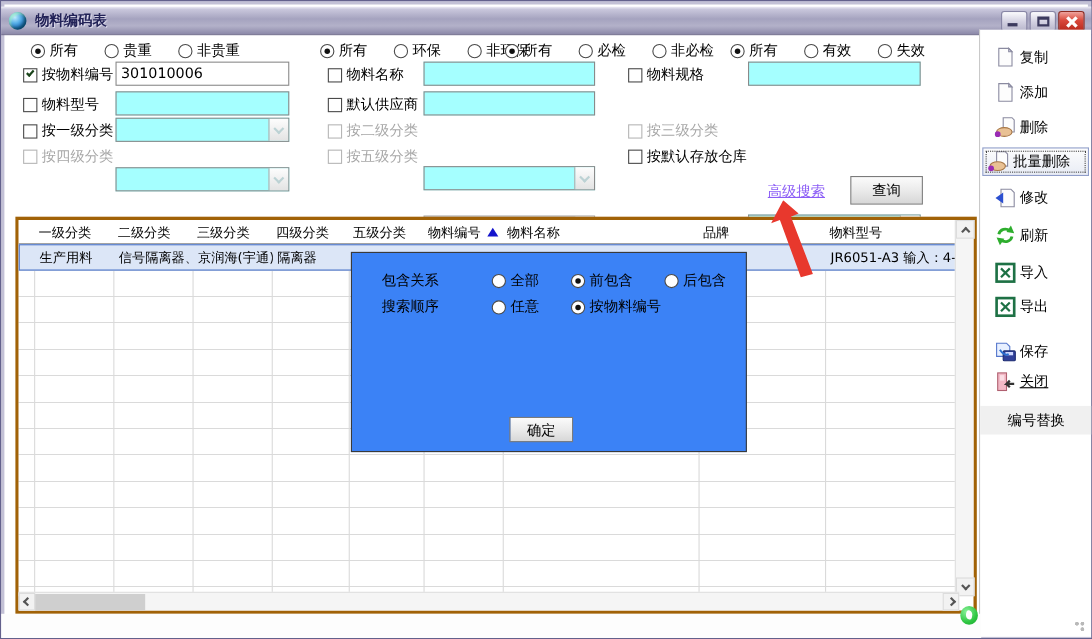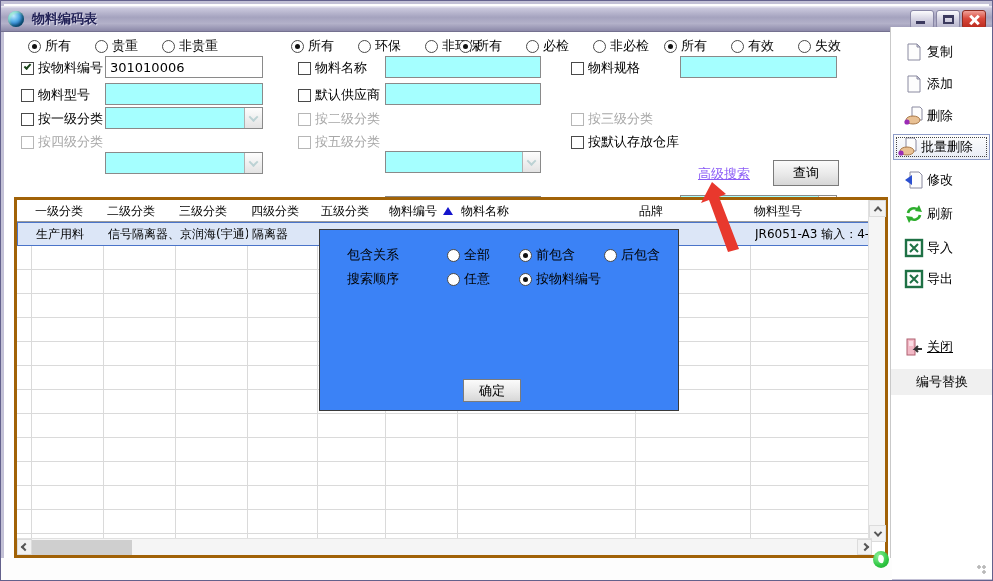--- a/index.html
+++ b/index.html
@@ -405,20 +405,29 @@
         </svg>
       <span class="tb-label">导入</span>
     </div>
     <div class="tb-item" style="top:239px;">
       <svg class="icon18" viewBox="0 0 20 20">
           <rect x="2" y="2" width="16" height="16" fill="#ffffff" stroke="#1e7145" stroke-width="2.4"></rect>
           <path d="M6 6 l8 8 M14 6 l-8 8" stroke="#1e7145" stroke-width="2"></path>
         </svg>
       <span class="tb-label">导出</span>
     </div>
+    <div class="tb-item" style="top:280px;">
+      <svg class="icon18" viewBox="0 0 20 20">
+          <path d="M2 2 h9 l3 3 v9 h-12 z" fill="#e8f0ff" stroke="#5577cc"></path>
+          <rect x="8" y="9" width="11" height="9" rx="1" fill="#30409a" stroke="#1b2a70"></rect>
+          <rect x="10" y="10" width="7" height="3" fill="#cfd8ff"></rect>
+          <path d="M5 8 q4 6 8 4" fill="none" stroke="#2b6fd0" stroke-width="1.8"></path>
+        </svg>
+      <span class="tb-label">保存</span>
+    </div>
     <div class="tb-item" style="top:307px;text-decoration:underline;">
       <svg class="icon18" viewBox="0 0 20 20">
           <rect x="3" y="2" width="8" height="16" fill="#f2b9c6" stroke="#b06070"></rect>
           <rect x="5" y="4" width="4" height="5" fill="#fbdde4"></rect>
           <path d="M18 12 h-7 l3 -3 m-3 3 l3 3" fill="none" stroke="#333" stroke-width="2"></path>
         </svg>
       <span class="tb-label">关闭</span>
     </div>
     <div class="tb-item flat" style="top:342px;">
       <span class="tb-label">编号替换</span>

